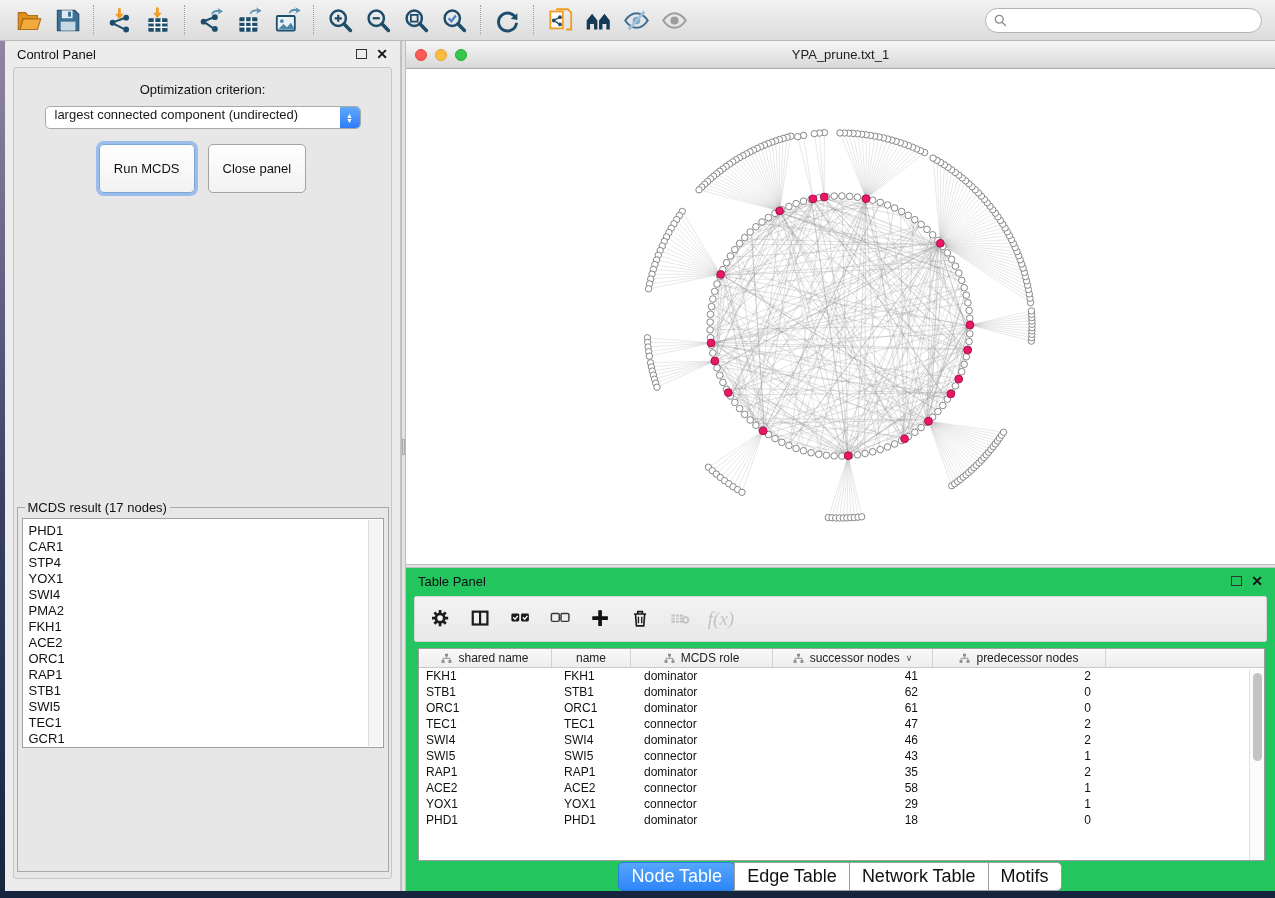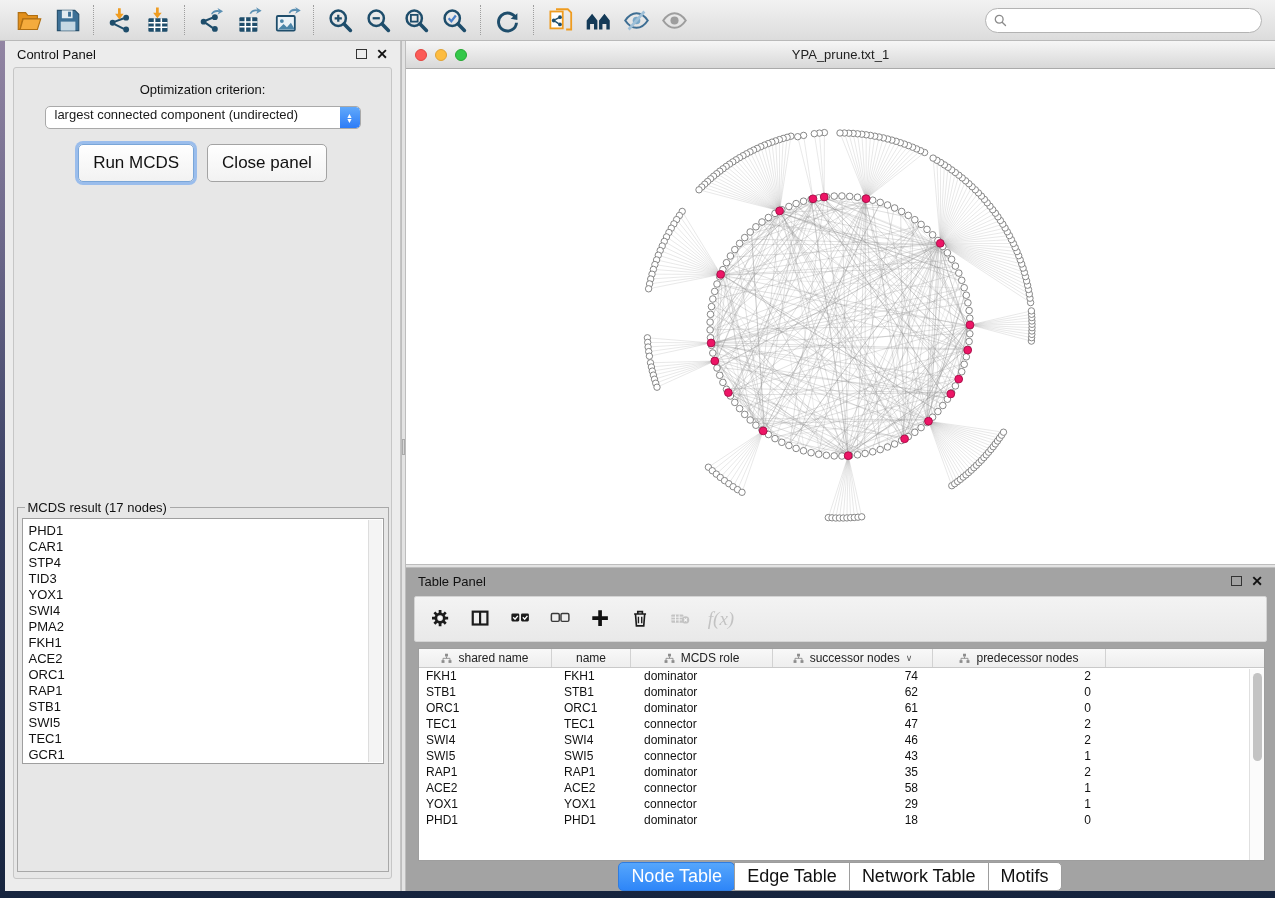--- a/index.html
+++ b/index.html
@@ -52,21 +52,21 @@
     border-radius:3px; display:flex; flex-direction:column; align-items:center; padding:14px 12px 6px; min-height:0; }
   .opt-label { font-size:13px; color:#111; }
   .dropdown { margin-top:9px; width:316px; height:23px; background:#fff; border:1px solid #a9a9a9;
     border-radius:5px; display:flex; cursor:pointer; overflow:hidden; }
   .dropdown .dd-text { flex:1; padding:0 9px; font-size:13px; white-space:nowrap; }
   .dd-stepper { width:20px; align-self:stretch; background:linear-gradient(#61a9fb,#2d7cf7);
     border-radius:0 4px 4px 0; display:flex; flex-direction:column; align-items:center; justify-content:center; }
   .dd-stepper span { color:#fff; font-size:7px; line-height:5px; }
   .btn-row { display:flex; gap:13px; margin-top:15px; }
   .pbtn { background:linear-gradient(#ffffff,#f2f2f2); border:1px solid #a3a3a3; border-radius:5px;
-    padding:8px 14px; font-size:17px; cursor:pointer; color:#111; }
+    padding:16px 14px; font-size:13px; cursor:pointer; color:#111; }
   .pbtn.focused { box-shadow:0 0 0 3px rgba(112,166,238,.65); border-color:#7aa6d8; }
 
   fieldset.mcds-group { margin-top:auto; width:372px; height:372px; border:1px solid #a8a8a8;
     padding:3px 4px 4px; background:transparent; display:flex; }
   fieldset.mcds-group legend { font-size:13px; padding:0 3px; margin-left:3px; color:#111; }
   .listbox { flex:1; background:#fff; border:1px solid #9f9f9f; position:relative; overflow:hidden; }
   .listbox .items { padding:4px 0 0 6px; }
   .li-item { font-size:13px; line-height:16px; color:#111; cursor:default; }
   .list-scroll { position:absolute; top:1px; right:1px; bottom:1px; width:14px; background:#f4f4f4; border-left:1px solid #ddd; }
 
@@ -82,21 +82,21 @@
   .tl { width:12px; height:12px; border-radius:50%; }
   .tl.red { background:#fc5b57; border:1px solid #e2453f; }
   .tl.yellow { background:#fdbc40; border:1px solid #e0a334; }
   .tl.green { background:#34c84a; border:1px solid #26a834; }
   .net-title { position:absolute; left:0; right:0; text-align:center; font-size:13px; color:#222; }
   .net-canvas { display:block; background:#fff; }
 
   .hsplit { height:4px; background:#e3e3e3; border-top:1px solid #bdbdbd; border-bottom:1px solid #bdbdbd; cursor:row-resize; }
 
   
-  .tpanel { flex:1; background:#a3a3a3; display:flex; flex-direction:column; min-height:0; }
+  .tpanel { flex:1; background:#22c55e; display:flex; flex-direction:column; min-height:0; }
   .t-toolbar { height:46px; margin:2px 8px 0; background:linear-gradient(#f3f3f3,#e9e9e9);
     border:1px solid #d4d4d4; border-radius:2px; display:flex; align-items:center; padding:16px 8px; gap:4px; }
   .ttbtn { width:36px; height:36px; border:none; background:transparent; display:flex; align-items:center; justify-content:center; cursor:pointer; }
   .ttbtn svg { width:22px; height:22px; }
   .ttbtn.disabled { opacity:.5; cursor:default; }
   .fx-txt { font-family:"Liberation Serif", serif; font-style:italic; font-size:19px; color:#999; }
 
   .tablewrap { margin:6px 10px 0 12px; background:#fff; border:1px solid #9e9e9e; position:relative; flex:1; overflow:hidden; }
   .thead { display:flex; height:19px; border-bottom:1px solid #c9c9c9; background:linear-gradient(#f8f8f8,#eee); }
   .th { display:flex; align-items:center; justify-content:center; gap:6px; font-size:12px; color:#222;
@@ -340,21 +340,20 @@
           <button class="pbtn focused">Run MCDS</button>
           <button class="pbtn">Close panel</button>
         </div>
         <fieldset class="mcds-group">
           <legend>MCDS result (17 nodes)</legend>
           <div class="listbox">
             <div class="items" id="mcds-items">
                 <div class="li-item">PHD1</div>
                 <div class="li-item">CAR1</div>
                 <div class="li-item">STP4</div>
-                <div class="li-item">TID3</div>
                 <div class="li-item">YOX1</div>
                 <div class="li-item">SWI4</div>
                 <div class="li-item">PMA2</div>
                 <div class="li-item">FKH1</div>
                 <div class="li-item">ACE2</div>
                 <div class="li-item">ORC1</div>
                 <div class="li-item">RAP1</div>
                 <div class="li-item">STB1</div>
                 <div class="li-item">SWI5</div>
                 <div class="li-item">TEC1</div>
@@ -1269,21 +1268,21 @@
                   <path d="M6 3.8v2M2.2 7.8V5.8h7.6v2" stroke="#8c8c8c" fill="none"></path>
                 </svg>
                 <span>predecessor nodes</span>
               </div>
             </div>
           <div id="tbody">
               <div class="tr">
                 <div class="td" style="width: 133px; padding-left: 7px;">FKH1</div>
                 <div class="td" style="width: 79px; padding-left: 12px;">FKH1</div>
                 <div class="td" style="width: 142px; padding-left: 13px;">dominator</div>
-                <div class="td num" style="width: 160px;">74</div>
+                <div class="td num" style="width: 160px;">41</div>
                 <div class="td num" style="width: 173px;">2</div>
               </div>
               <div class="tr">
                 <div class="td" style="width: 133px; padding-left: 7px;">STB1</div>
                 <div class="td" style="width: 79px; padding-left: 12px;">STB1</div>
                 <div class="td" style="width: 142px; padding-left: 13px;">dominator</div>
                 <div class="td num" style="width: 160px;">62</div>
                 <div class="td num" style="width: 173px;">0</div>
               </div>
               <div class="tr">

